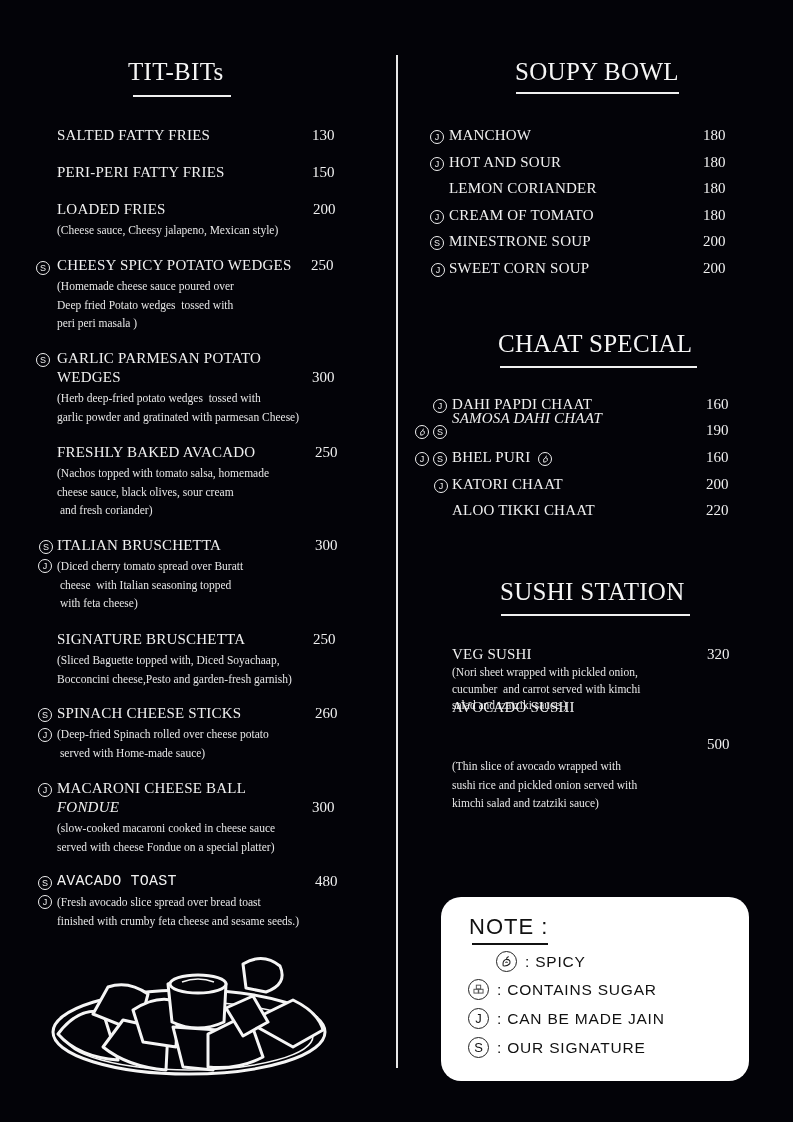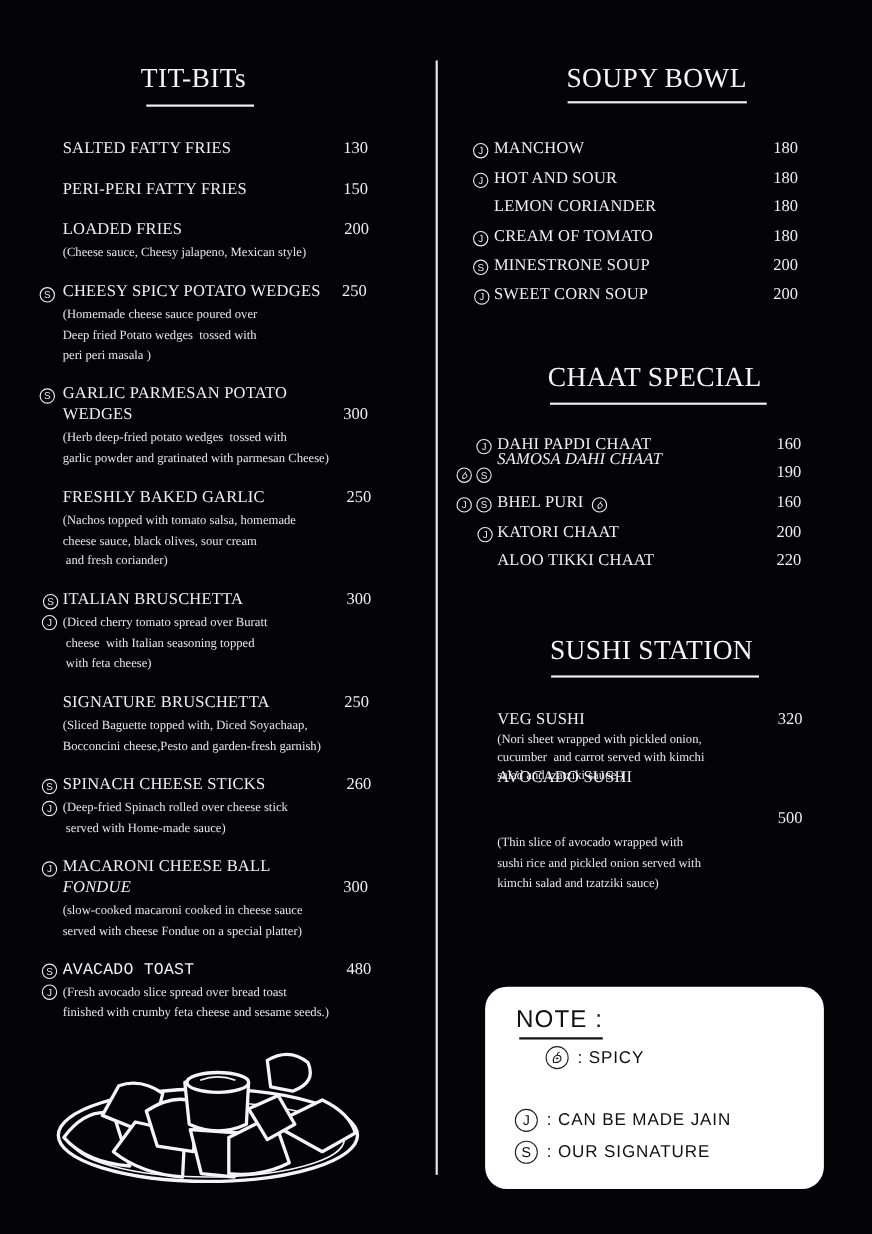--- a/index.html
+++ b/index.html
@@ -54,21 +54,21 @@
 Deep fried Potato wedges  tossed with
 peri peri masala )</div>
 
   <div class="badge" style="left:36px; top:353px;">S</div>
   <div class="item" style="left:57px; top:350px;">GARLIC PARMESAN POTATO</div>
   <div class="item" style="left:57px; top:369px;">WEDGES</div>
   <div class="price" style="left:312px; top:369px;">300</div>
   <div class="desc" style="left:57px; top:389px;">(Herb deep-fried potato wedges  tossed with
 garlic powder and gratinated with parmesan Cheese)</div>
 
-  <div class="item" style="left:57px; top:444px;">FRESHLY BAKED GARLIC</div>
+  <div class="item" style="left:57px; top:444px;">FRESHLY BAKED AVACADO</div>
   <div class="price" style="left:315px; top:444px;">250</div>
   <div class="desc" style="left:57px; top:464px;">(Nachos topped with tomato salsa, homemade
 cheese sauce, black olives, sour cream
  and fresh coriander)</div>
 
   <div class="badge" style="left:39px; top:540px;">S</div>
   <div class="item" style="left:57px; top:537px;">ITALIAN BRUSCHETTA</div>
   <div class="price" style="left:315px; top:537px;">300</div>
   <div class="badge" style="left:38px; top:559px;">J</div>
   <div class="desc" style="left:57px; top:557px;">(Diced cherry tomato spread over Buratt
@@ -77,21 +77,21 @@
 
   <div class="item" style="left:57px; top:631px;">SIGNATURE BRUSCHETTA</div>
   <div class="price" style="left:313px; top:631px;">250</div>
   <div class="desc" style="left:57px; top:651px;">(Sliced Baguette topped with, Diced Soyachaap,
 Bocconcini cheese,Pesto and garden-fresh garnish)</div>
 
   <div class="badge" style="left:38px; top:708px;">S</div>
   <div class="item" style="left:57px; top:705px;">SPINACH CHEESE STICKS</div>
   <div class="price" style="left:315px; top:705px;">260</div>
   <div class="badge" style="left:38px; top:728px;">J</div>
-  <div class="desc" style="left:57px; top:725px;">(Deep-fried Spinach rolled over cheese stick
+  <div class="desc" style="left:57px; top:725px;">(Deep-fried Spinach rolled over cheese potato
  served with Home-made sauce)</div>
 
   <div class="badge" style="left:38px; top:783px;">J</div>
   <div class="item" style="left:57px; top:780px;">MACARONI CHEESE BALL</div>
   <div class="item" style="left:57px; top:799px;font-style:italic;">FONDUE</div>
   <div class="price" style="left:312px; top:799px;">300</div>
   <div class="desc" style="left:57px; top:819px;">(slow-cooked macaroni cooked in cheese sauce
 served with cheese Fondue on a special platter)</div>
 
   <div class="badge" style="left:38px; top:876px;">S</div>
@@ -204,20 +204,30 @@
   <div class="note-underline"></div>
 
   <div class="note-row" style="top:54px;padding-left:28px;">
     <span class="note-icon">
         <svg viewBox="0 0 12 12">
           <path d="M3 10 Q2 5 6 4 Q10 4 9 8 Q7 10.5 3 10 Z M6 4 Q6 2 8 1.3 M5 7 Q6 6 7 7" stroke="#222" stroke-width="1" fill="none"></path>
         </svg>
       </span>
     <span class="note-text">: SPICY</span>
   </div>
+  <div class="note-row" style="top:82px;">
+    <span class="note-icon">
+        <svg viewBox="0 0 12 12">
+          <rect x="4" y="2" width="4" height="3.5" stroke="#555" stroke-width="0.9" fill="none"></rect>
+          <rect x="1.8" y="5.8" width="4" height="3.5" stroke="#555" stroke-width="0.9" fill="none"></rect>
+          <rect x="6.2" y="5.8" width="4" height="3.5" stroke="#555" stroke-width="0.9" fill="none"></rect>
+        </svg>
+      </span>
+    <span class="note-text">: CONTAINS SUGAR</span>
+  </div>
   <div class="note-row" style="top:111px;">
     <span class="note-icon">J</span>
     <span class="note-text">: CAN BE MADE JAIN</span>
   </div>
   <div class="note-row" style="top:140px;">
     <span class="note-icon">S</span>
     <span class="note-text">: OUR SIGNATURE</span>
   </div>
 </div>
 

